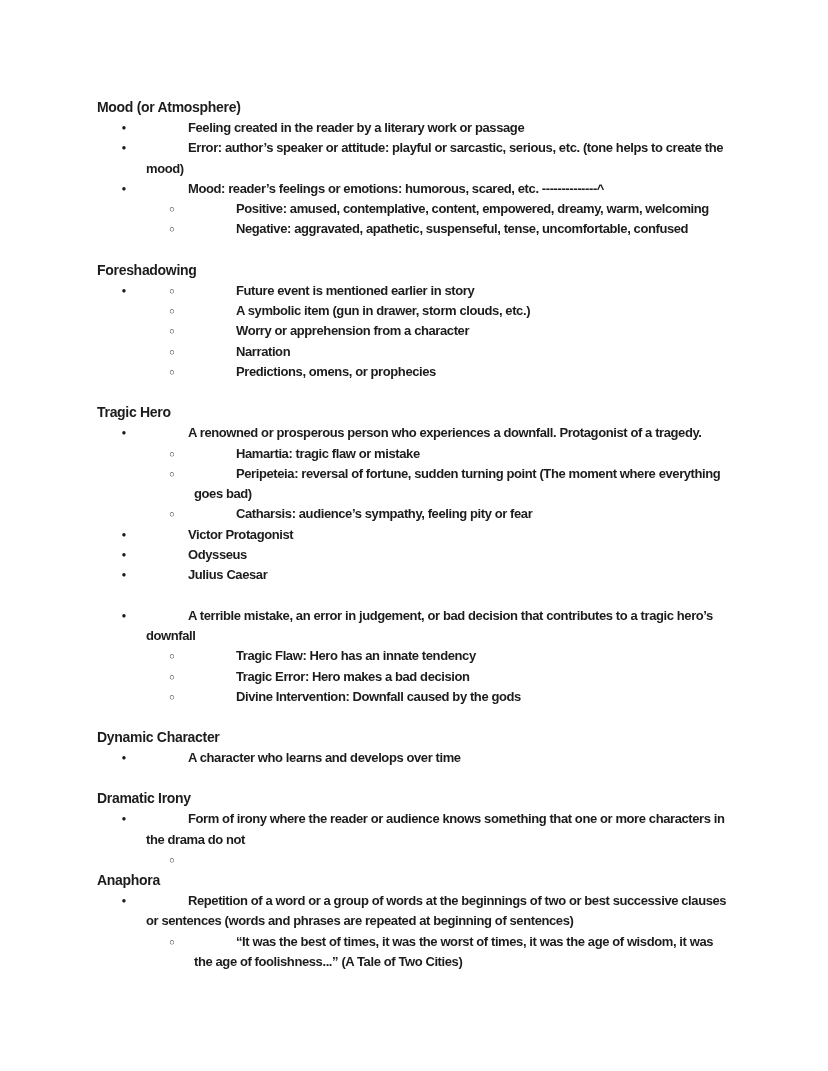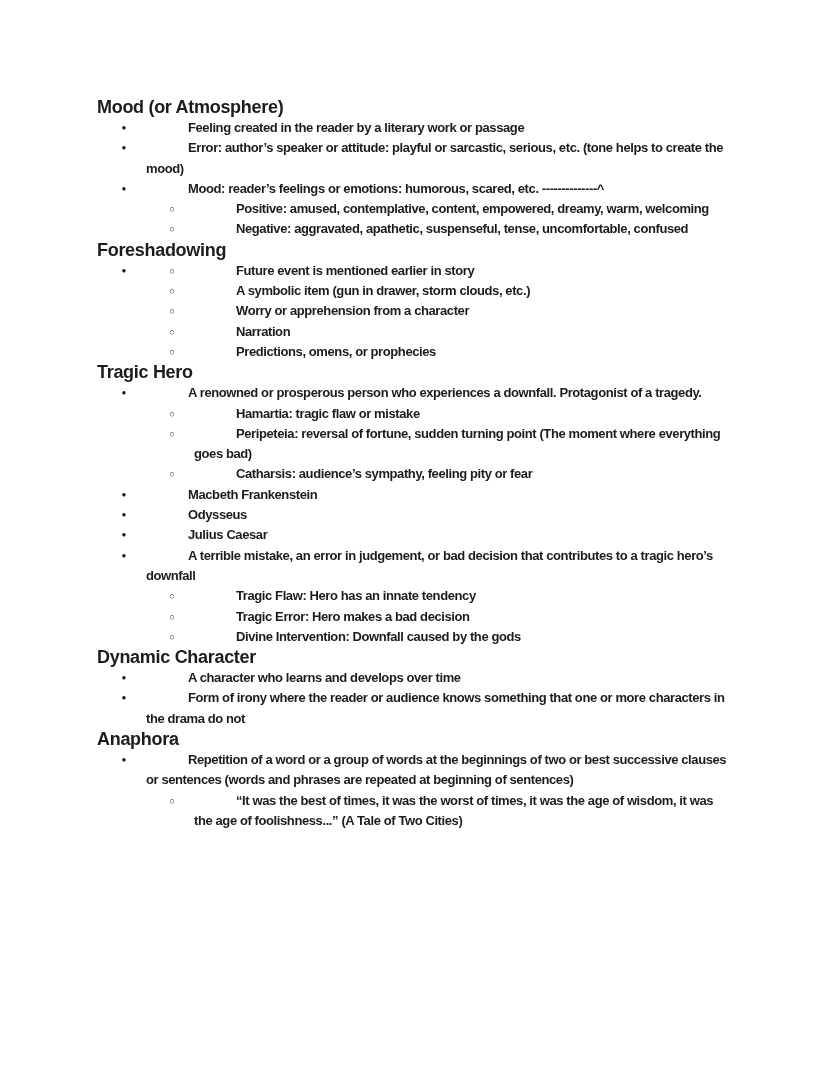--- a/index.html
+++ b/index.html
@@ -19,24 +19,25 @@
     padding: 97px 95px 40px 97px;
     background: #ffffff;
     color: #1c1c1c;
     font-family: "Liberation Sans", "DejaVu Sans", sans-serif;
     font-size: 13px;
     line-height: 20.3px;
     letter-spacing: -0.4px;
     font-weight: 600;
   }
   .section + .section {
+    margin-top: 20px;
   }
   .heading {
     font-weight: 700;
-    font-size: 18px;
+    font-size: 14px;
     letter-spacing: -0.3px;
     line-height: 21px;
   }
   ul.list {
     list-style: none;
     margin: 0;
     padding: 0;
   }
   li {
     position: relative;
@@ -81,40 +82,41 @@
           <li class="l2"><span class="bullet">○</span><span class="txt">Predictions, omens, or prophecies</span></li>
         </ul>
       </section>
       <section class="section">
         <div class="heading">Tragic Hero</div>
         <ul class="list">
           <li class="l1"><span class="bullet">●</span><span class="txt">A renowned or prosperous person who experiences a downfall. Protagonist of a tragedy.</span></li>
           <li class="l2"><span class="bullet">○</span><span class="txt">Hamartia: tragic flaw or mistake</span></li>
           <li class="l2"><span class="bullet">○</span><span class="txt">Peripeteia: reversal of fortune, sudden turning point (The moment where everything goes bad)</span></li>
           <li class="l2"><span class="bullet">○</span><span class="txt">Catharsis: audience’s sympathy, feeling pity or fear</span></li>
-          <li class="l1"><span class="bullet">●</span><span class="txt">Macbeth Frankenstein</span></li>
+          <li class="l1"><span class="bullet">●</span><span class="txt">Victor Protagonist</span></li>
           <li class="l1"><span class="bullet">●</span><span class="txt">Odysseus</span></li>
           <li class="l1"><span class="bullet">●</span><span class="txt">Julius Caesar</span></li>
         </ul>
       </section>
       <section class="section">
         <ul class="list">
           <li class="l1"><span class="bullet">●</span><span class="txt">A terrible mistake, an error in judgement, or bad decision that contributes to a tragic hero’s downfall</span></li>
           <li class="l2"><span class="bullet">○</span><span class="txt">Tragic Flaw: Hero has an innate tendency</span></li>
           <li class="l2"><span class="bullet">○</span><span class="txt">Tragic Error: Hero makes a bad decision</span></li>
           <li class="l2"><span class="bullet">○</span><span class="txt">Divine Intervention: Downfall caused by the gods</span></li>
         </ul>
       </section>
       <section class="section">
         <div class="heading">Dynamic Character</div>
         <ul class="list">
           <li class="l1"><span class="bullet">●</span><span class="txt">A character who learns and develops over time</span></li>
         </ul>
       </section>
       <section class="section">
+        <div class="heading">Dramatic Irony</div>
         <ul class="list">
           <li class="l1"><span class="bullet">●</span><span class="txt">Form of irony where the reader or audience knows something that one or more characters in the drama do not</span></li>
           <li class="l2"><span class="bullet">○</span></li>
         </ul>
       </section>
       <section class="section">
         <div class="heading">Anaphora</div>
         <ul class="list">
           <li class="l1"><span class="bullet">●</span><span class="txt">Repetition of a word or a group of words at the beginnings of two or best successive clauses or sentences (words and phrases are repeated at beginning of sentences)</span></li>
           <li class="l2"><span class="bullet">○</span><span class="txt">“It was the best of times, it was the worst of times, it was the age of wisdom, it was the age of foolishness...” (A Tale of Two Cities)</span></li>

